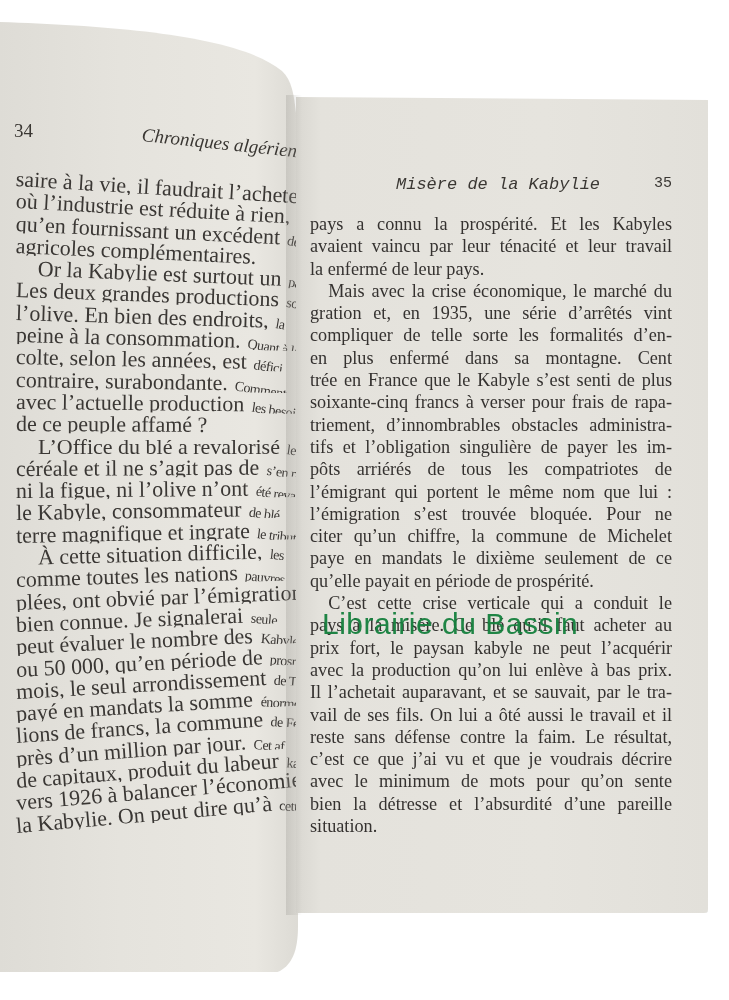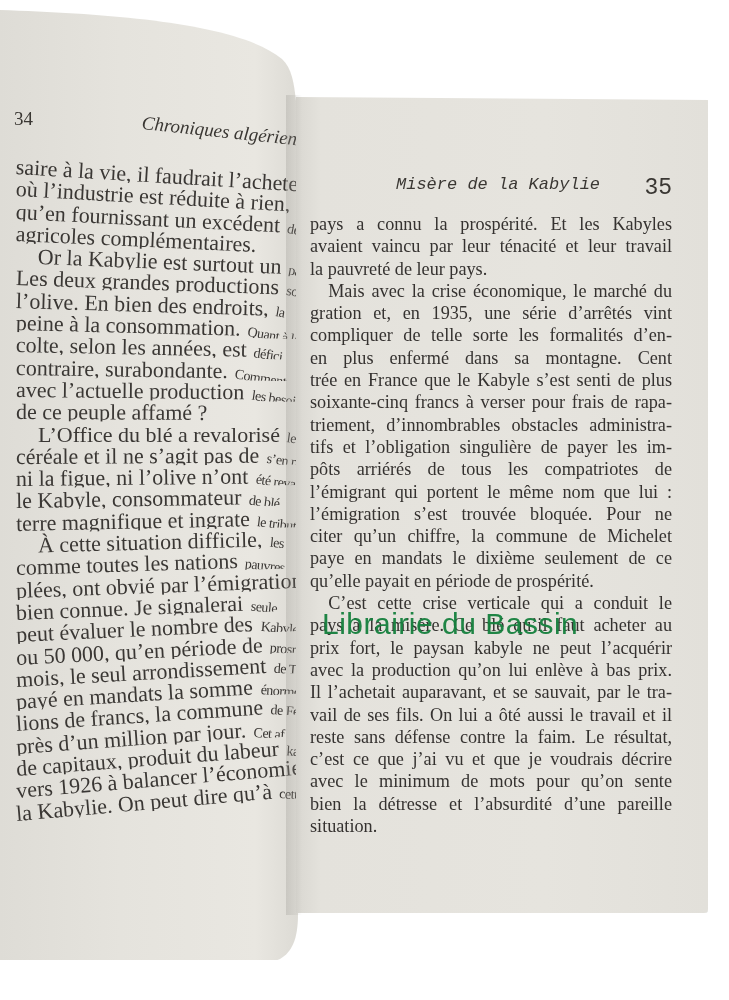--- a/index.html
+++ b/index.html
@@ -16,33 +16,33 @@
       clip-path: polygon(0 0, 100% 3px, 100% 100%, 0 100%);
     }
     .page-right .header {
       position: absolute; top: 78px; left: 0; right: 0; height: 22px;
       font-family: Liberation Mono, monospace; color: #3a3733;
     }
     .page-right .running-title {
       position: absolute; left: 100px; font-style: italic; font-size: 17px;
     }
     .page-right .page-number {
-      position: absolute; right: 36px; font-size: 23px;
+      position: absolute; right: 36px; font-size: 15px;
     }
     .page-right .body {
       position: absolute; top: 116px; left: 14px; right: 36px;
       font-family: Liberation Serif, serif; font-size: 18.2px; line-height: 22.3px;
       color: #353230;
     }
     .line { white-space: nowrap; text-align: justify; text-align-last: justify; display: block; height: 22.3px; overflow: hidden; }
     .line.last { text-align-last: left; }
 
     
     .page-left {
-      position: absolute; left: 0; top: 4px; width: 300px; height: 956px;
+      position: absolute; left: 0; top: 16px; width: 300px; height: 956px;
       background: linear-gradient(90deg, #dedcd6 0%, #e5e3dd 40%, #e9e7e1 85%, #dcdad4 100%);
       clip-path: path("M0 6 C 120 10, 240 20, 282 55 C 292 64, 294 80, 296 97 L 298 910 C 298 935, 292 948, 280 955 C 230 975, 120 985, 0 990 Z");
     }
     .page-left .header {
       position: absolute; top: 104px; left: 14px; width: 290px; height: 28px;
       font-family: "Liberation Serif", serif; color: #3a3733;
     }
     .page-left .page-number { position: absolute; left: 0; font-size: 19px; }
     .page-left .running-title {
       position: absolute; left: 128px; top: 4px; font-style: italic; font-size: 19px;
@@ -113,21 +113,21 @@
   </div>
 
   <div class="page-right">
     <div class="header">
       <span class="running-title">Misère de la Kabylie</span>
       <span class="page-number">35</span>
     </div>
     <div class="body" id="right-body">
         <span class="line">pays a connu la prospérité. Et les Kabyles</span>
         <span class="line">avaient vaincu par leur ténacité et leur travail</span>
-        <span class="line last">la pauvreté de leur pays.</span>
+        <span class="line last">la enfermé de leur pays.</span>
         <span class="line"> Mais avec la crise économique, le marché du</span>
         <span class="line">gration et, en 1935, une série d’arrêtés vint</span>
         <span class="line">compliquer de telle sorte les formalités d’en-</span>
         <span class="line">en plus enfermé dans sa montagne. Cent</span>
         <span class="line">trée en France que le Kabyle s’est senti de plus</span>
         <span class="line">soixante-cinq francs à verser pour frais de rapa-</span>
         <span class="line">triement, d’innombrables obstacles administra-</span>
         <span class="line">tifs et l’obligation singulière de payer les im-</span>
         <span class="line">pôts arriérés de tous les compatriotes de</span>
         <span class="line">l’émigrant qui portent le même nom que lui :</span>

